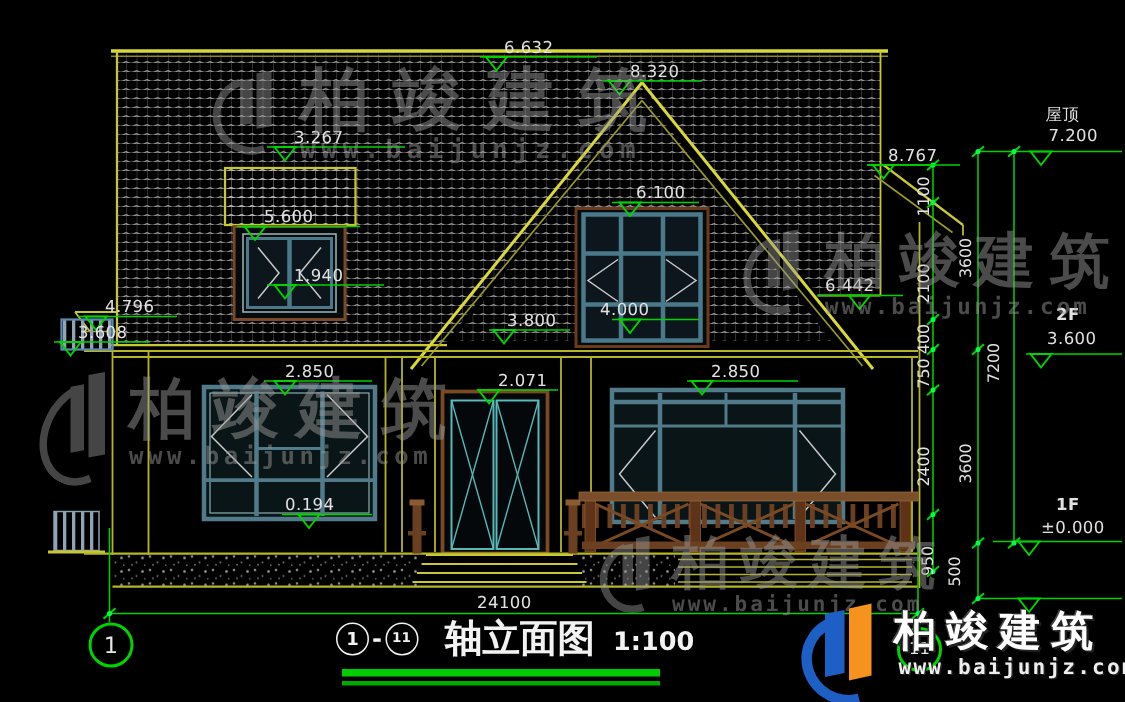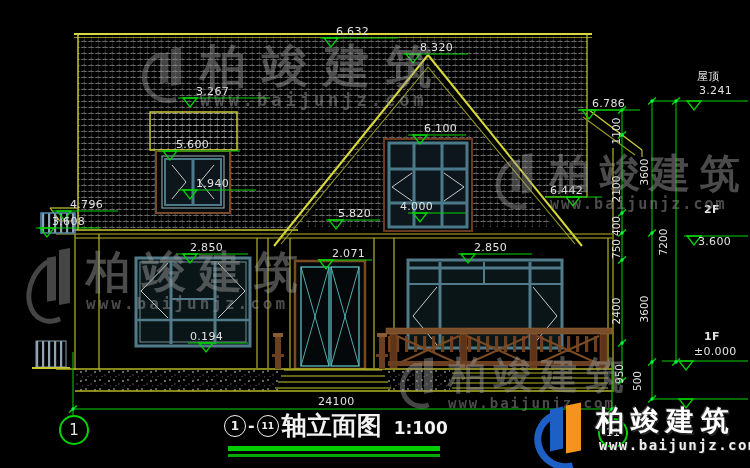--- a/index.html
+++ b/index.html
@@ -10,21 +10,21 @@
   .vlbl{position:absolute;width:60px;height:12px;line-height:12px;text-align:center;
         font:10.5px "DejaVu Sans",sans-serif;color:#e2e2e2;transform:rotate(-90deg);white-space:nowrap;}
   .axis-circle{position:absolute;width:26px;height:26px;border:2px solid #00d400;border-radius:50%;
         color:#e6e6e6;font:15px "DejaVu Sans",sans-serif;text-align:center;line-height:26px;background:transparent;}
   
   .titleblock{position:absolute;left:224px;top:413px;display:flex;align-items:center;color:#f2f2f2;}
   .tb-circ{display:inline-block;width:20px;height:20px;border:1.8px solid #f2f2f2;border-radius:50%;
         text-align:center;font:bold 12px/20px "DejaVu Sans",sans-serif;}
   .tb-circ.small{font-size:9px;}
   .tb-dash{font:bold 16px "DejaVu Sans",sans-serif;margin:0 2px;}
-  .tb-title{font:bold 25px/25px "DejaVu Sans",sans-serif;margin-left:3px;}
+  .tb-title{font:bold 25px/25px "DejaVu Sans",sans-serif;margin-left:18px;}
   .tb-scale{font:bold 17px "DejaVu Sans",sans-serif;margin-left:12px;margin-top:4px;}
   .underline1{position:absolute;left:228px;top:446px;width:212px;height:5px;background:#00cc00;}
   .underline2{position:absolute;left:228px;top:454px;width:212px;height:3px;background:#00aa00;}
   
   .wm{position:absolute;color:rgba(150,150,150,.5);font-weight:bold;white-space:nowrap;}
   .wm .brand{display:block;font-family:"DejaVu Sans",sans-serif;}
   .wm .url{display:block;font-family:"DejaVu Sans Mono",monospace;}
   .wm-logo{position:absolute;opacity:.45;}
   .wm-logo .arc{position:absolute;left:0;top:10%;width:80%;height:80%;border:5px solid #9a9a9a;
         border-top-color:transparent;border-right-color:transparent;border-radius:50%;transform:rotate(25deg);}
@@ -306,31 +306,31 @@
 
 <div class="lbl" style="left:336px;top:25px">6.632</div>
 <div class="lbl" style="left:420px;top:41px">8.320</div>
 <div class="lbl" style="left:196px;top:85px">3.267</div>
 <div class="lbl" style="left:176px;top:138px">5.600</div>
 <div class="lbl" style="left:196px;top:177px">1.940</div>
 <div class="lbl" style="left:70px;top:198px">4.796</div>
 <div class="lbl" style="left:52px;top:215px">3.608</div>
 <div class="lbl" style="left:424px;top:122px">6.100</div>
 <div class="lbl" style="left:400px;top:200px">4.000</div>
-<div class="lbl" style="left:338px;top:207px">5.820</div>
+<div class="lbl" style="left:338px;top:207px">3.800</div>
 <div class="lbl" style="left:190px;top:241px">2.850</div>
 <div class="lbl" style="left:332px;top:247px">2.071</div>
 <div class="lbl" style="left:190px;top:330px">0.194</div>
 <div class="lbl" style="left:474px;top:241px">2.850</div>
-<div class="lbl" style="left:592px;top:97px">6.786</div>
+<div class="lbl" style="left:592px;top:97px">8.767</div>
 <div class="lbl" style="left:550px;top:184px">6.442</div>
 <div class="lbl" style="left:697px;top:69px">屋顶</div>
-<div class="lbl" style="left:699px;top:84px">3.241</div>
+<div class="lbl" style="left:699px;top:84px">7.200</div>
 <div class="lbl" style="left:704px;top:203px;font-weight:bold">2F</div>
-<div class="lbl" style="left:698px;top:235px">3.600</div>
+<div class="lbl" style="left:698px;top:219px">3.600</div>
 <div class="lbl" style="left:704px;top:330px;font-weight:bold">1F</div>
 <div class="lbl" style="left:694px;top:345px">±0.000</div>
 <div class="lbl" style="left:318px;top:395px">24100</div>
 
 <div class="vlbl" style="left:586px;top:125px">1100</div>
 <div class="vlbl" style="left:586px;top:183px">2100</div>
 <div class="vlbl" style="left:586px;top:220px">400</div>
 <div class="vlbl" style="left:586px;top:243px">750</div>
 <div class="vlbl" style="left:586px;top:305px">2400</div>
 <div class="vlbl" style="left:589px;top:368px">950</div>

